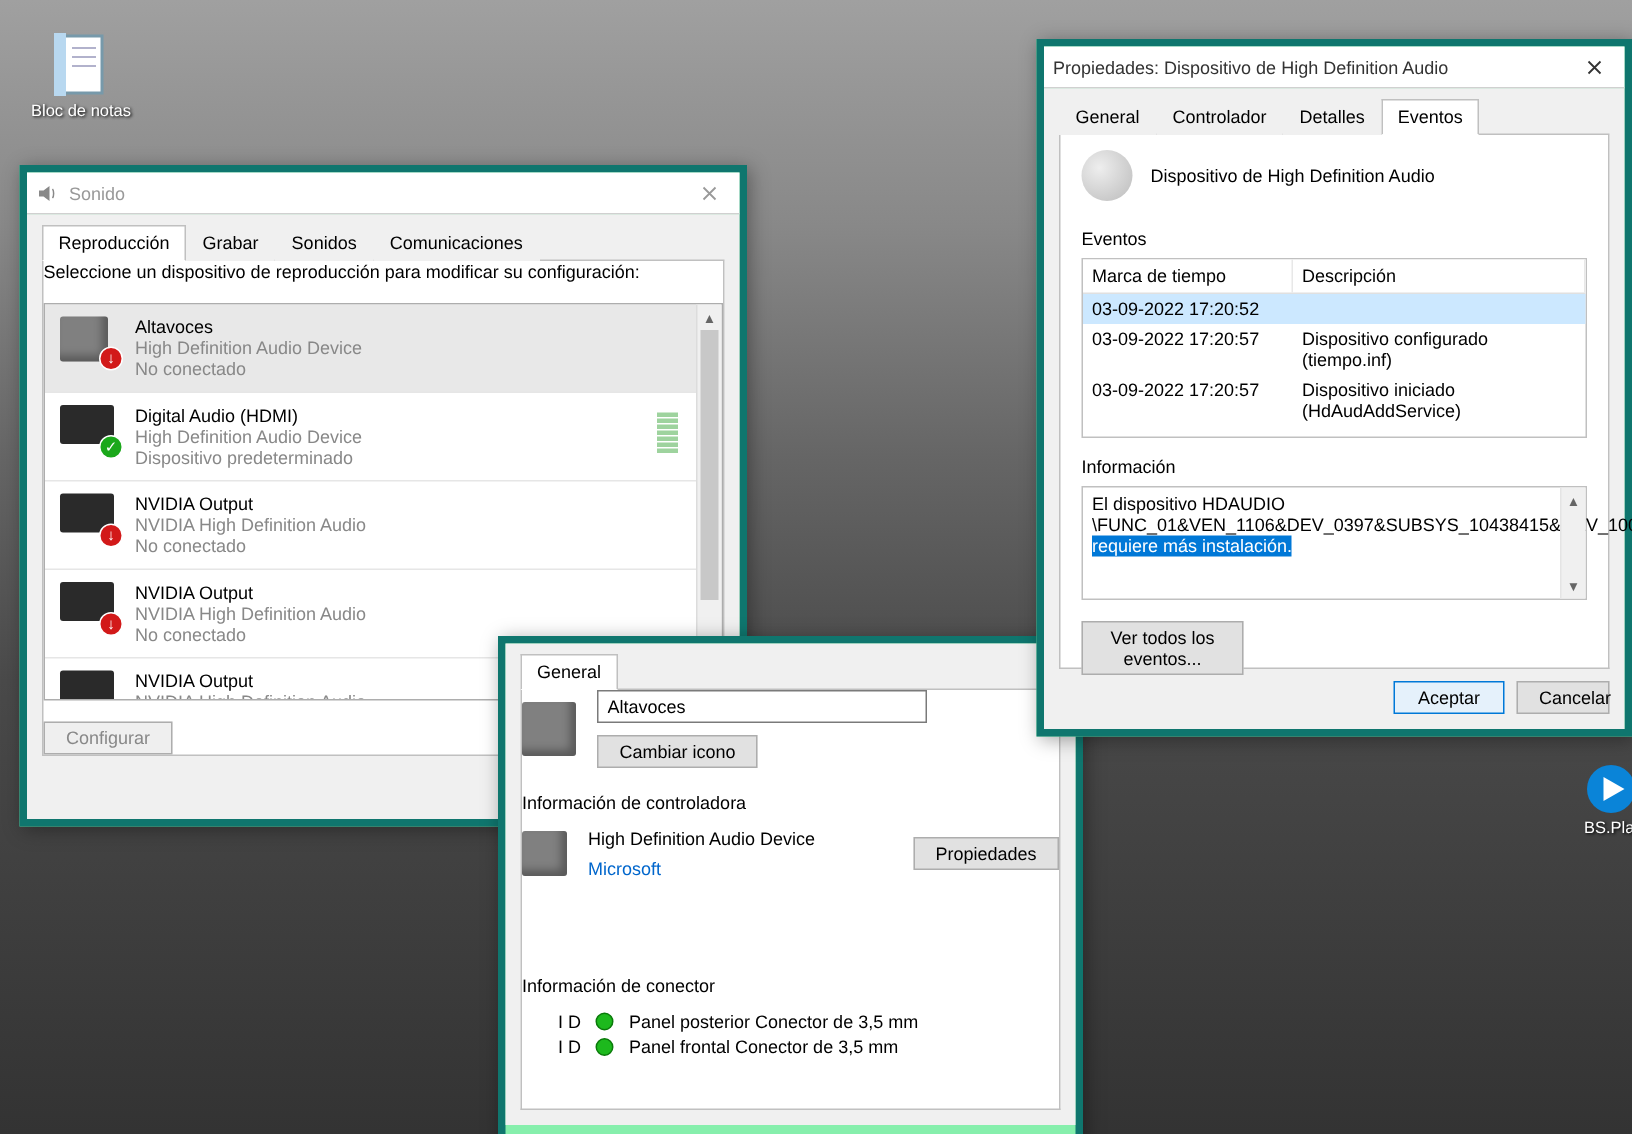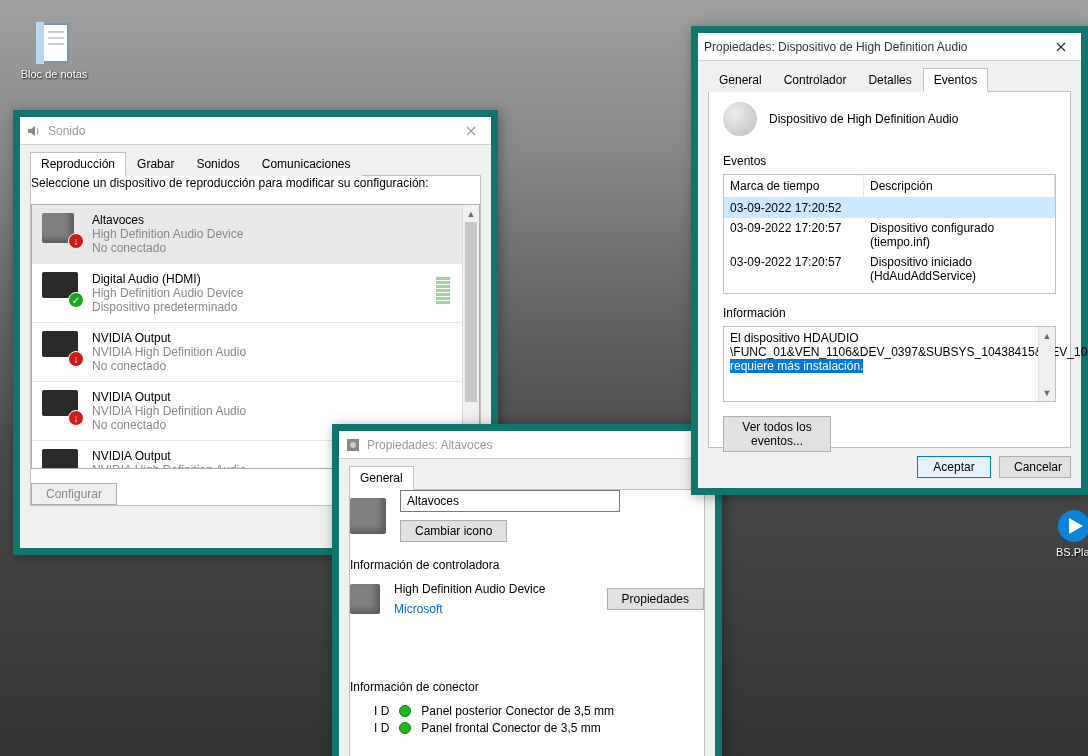--- a/index.html
+++ b/index.html
@@ -4,21 +4,21 @@
 <style>
 * { box-sizing: border-box; margin: 0; padding: 0; font-family: "Segoe UI", Tahoma, sans-serif; }
 html, body { width: 1088px; height: 756px; overflow: hidden; }
 body {
   background: linear-gradient(to bottom, #a0a0a0 0%, #888 20%, #666 40%, #4a4a4a 60%, #333 100%);
   position: relative;
 }
 .desktop-icon { position: absolute; width: 70px; text-align: center; color: #fff; font-size: 11px; text-shadow: 1px 1px 2px #000; }
 .desktop-icon .icn { width: 48px; height: 48px; margin: 0 auto 2px; }
 
-.window { position: absolute; background: #86efac; border: 7px solid #0f766e; box-shadow: 2px 2px 12px rgba(0,0,0,0.35); }
+.window { position: absolute; background: #86efac; border: 5px solid #0f766e; box-shadow: 2px 2px 12px rgba(0,0,0,0.35); }
 .titlebar { height: 28px; display: flex; align-items: center; padding: 0 6px; background: #fff; border-bottom: 1px solid #d0d0d0; font-size: 12px; }
 .titlebar .tb-icon { width: 16px; height: 16px; margin-right: 6px; }
 .titlebar .tb-title { flex: 1; color: #333; }
 .titlebar .tb-close { width: 40px; height: 28px; display: flex; align-items: center; justify-content: center; margin-right: -6px; }
 
 .inactive .titlebar .tb-title { color: #999; }
 
 .client { background: #f0f0f0; padding: 6px 10px 10px; }
 .tabstrip { display: flex; border-bottom: 1px solid #c0c0c0; background: #f0f0f0; }
 .tab { padding: 4px 10px; font-size: 12px; border: 1px solid transparent; border-bottom: none; background: #f0f0f0; position: relative; bottom: -1px; }
@@ -207,29 +207,20 @@
         <button class="btn disabled">Predeterm</button>
       </div>
     </div>
     <div class="btnrow right" style="margin-top:10px; padding-right:4px; gap:8px;">
       <button class="btn">Aceptar</button>
     </div>
   </div>
 </div>
 
 <div class="window inactive" style="left:332px; top:424px; width:390px; height:340px;">
-  <div class="titlebar">
-    <div class="tb-icon">
-      <svg viewBox="0 0 16 16">
-          <rect x="2" y="2" width="12" height="12" fill="#888"></rect>
-          <circle cx="8" cy="8" r="3" fill="#ccc"></circle>
-        </svg>
-    </div>
-    <div class="tb-title">Propiedades: Altavoces</div>
-  </div>
   <div class="client">
     <div class="tabstrip">
       <div class="tab active">General</div>
     </div>
     <div class="tabpage" style="height:280px;">
       <div class="props-row">
         <div class="props-icon"></div>
         <div>
           <input class="textfield" value="Altavoces" style="">
           <div style="height:8px;"></div>
@@ -308,16 +299,16 @@
           <div class="scroll-arrow">▲</div>
           <div class="scroll-arrow" style="position:absolute;bottom:0;left:0;right:0;">▼</div>
         </div>
       </div>
       <div style="margin-top:14px;">
         <button class="btn" style="width:108px;">Ver todos los eventos...</button>
       </div>
     </div>
     <div class="btnrow right" style="margin-top:8px;">
       <button class="btn default" style="width:74px;">Aceptar</button>
-      <button class="btn" style="width:72px;">Cancelar</button>
+      <button class="btn" style="width:62px;">Cancelar</button>
     </div>
   </div>
 </div>
 
 </body></html>

